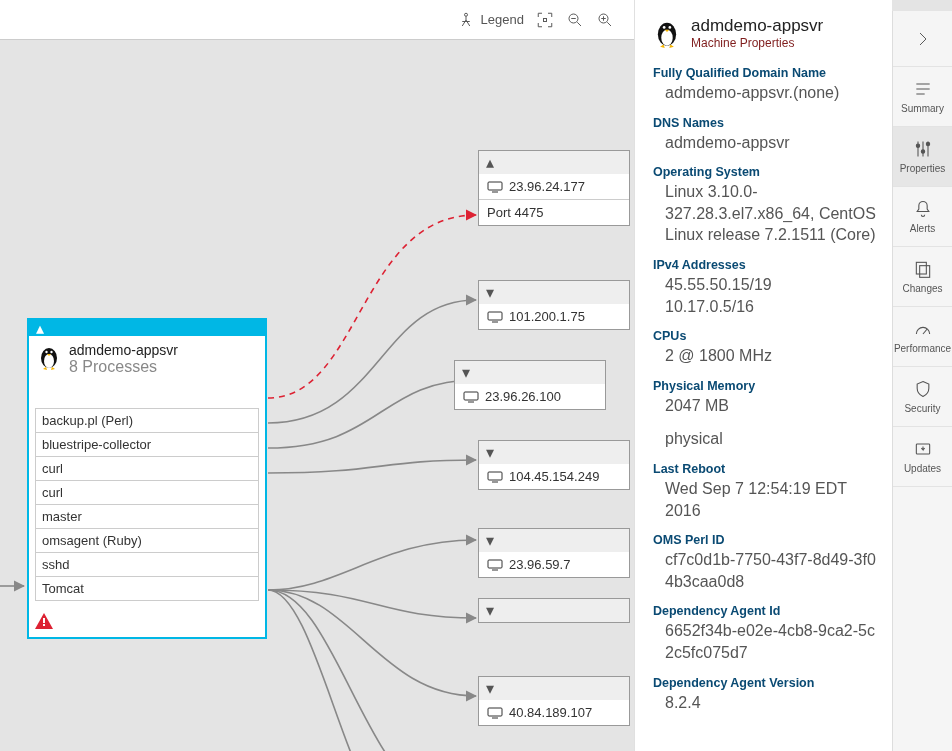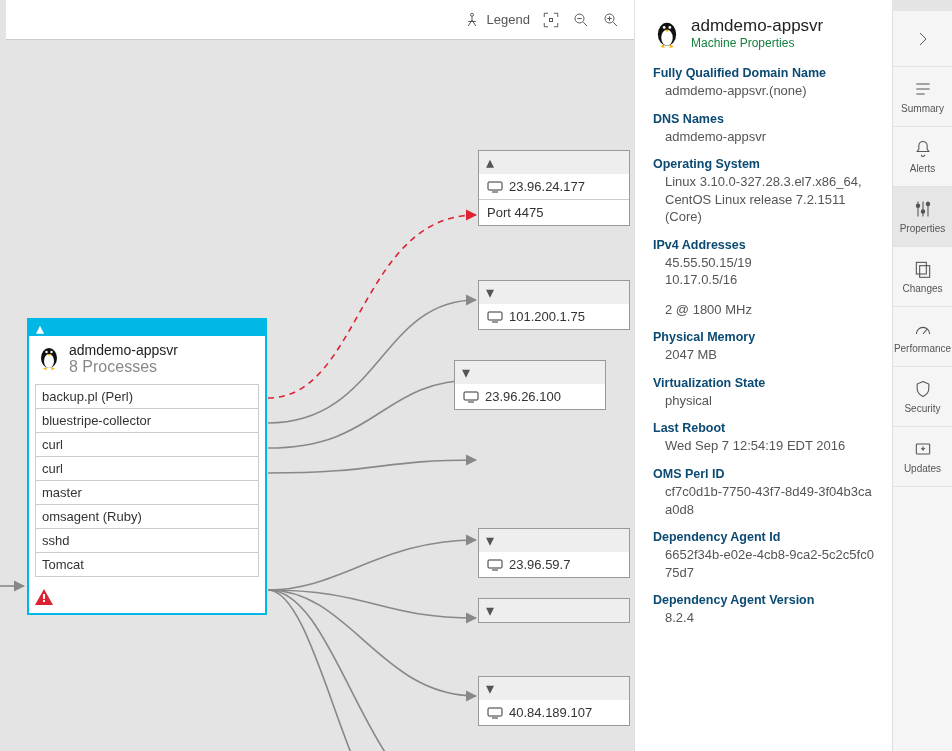--- a/index.html
+++ b/index.html
@@ -1,20 +1,20 @@
 <!DOCTYPE html>
 <html><head>
 <meta charset="utf-8">
 <style>
   * { box-sizing: border-box; margin: 0; padding: 0; font-family: "Segoe UI", Arial, sans-serif; }
   html, body { width: 952px; height: 751px; overflow: hidden; background: #e4e4e4; }
 
   
   .toolbar {
-    position: absolute; left: 6px; top: 0; width: 634px; height: 40px;
+    position: absolute; left: 0; top: 0; width: 634px; height: 40px;
     background: #fff; border-bottom: 1px solid #ccc;
     display: flex; align-items: center; justify-content: flex-end;
     gap: 12px; padding-right: 20px; font-size: 13px; color: #555;
   }
   .toolbar .tool { display: flex; align-items: center; gap: 6px; cursor: pointer; }
   .toolbar svg { stroke: #555; fill: none; stroke-width: 1.3; }
 
   
   .canvas {
     position: absolute; left: 0; top: 40px; width: 634px; height: 711px;
@@ -29,21 +29,21 @@
     border: 2px solid #00b7e5; background: #fff;
   }
   .machine-node .headerbar {
     background: #00b7e5; height: 16px; display:flex; align-items:center; padding-left:6px;
   }
   .machine-node .title {
     display:flex; align-items:flex-start; gap:8px; padding: 6px 8px 8px 8px;
   }
   .machine-node .title .txt .name { font-size: 14px; color:#222; }
   .machine-node .title .txt .sub  { font-size: 16px; color:#888; }
-  .proc-list { padding: 0 6px 6px 6px; }
+  .proc-list { padding: 0 6px 6px 6px; margin-top: 24px; }
   .proc-item {
     border:1px solid #ccc; padding:4px 6px; font-size:13px; color:#333;
     margin-top:-1px; background:#fff; cursor:pointer;
   }
   .proc-item:first-child { margin-top:0; }
   .alert-tri { margin:6px 0 4px 6px; }
 
   
   .target {
     position:absolute; width:152px; border:1px solid #999; background:#fff;
@@ -55,24 +55,24 @@
   .ip-icon { flex:none; }
 
   
   .props {
     position:absolute; left:634px; top:0; width:258px; height:751px;
     background:#fff; border-left:1px solid #e0e0e0; padding:16px 16px 0 18px;
     overflow:hidden;
   }
   .props-head { display:flex; gap:10px; align-items:flex-start; margin-bottom:14px; }
   .props-head .name { font-size:17px; color:#222; }
-  .props-head .sub  { font-size:12px; color:#15803d; }
+  .props-head .sub  { font-size:12px; color:#7f1d1d; }
   .kv { margin-bottom:12px; }
   .kv .k { font-size:12.5px; color:#0a4a73; font-weight:600; margin-bottom:2px; }
-  .kv .v { font-size:13px; color:#555; line-height:1.35; padding-left:12px; }
+  .kv .v { font-size:16px; color:#555; line-height:1.35; padding-left:12px; }
 
   
   .rail {
     position:absolute; left:892px; top:11px; width:60px; height:751px;
     background:#f5f5f5; border-left:1px solid #ddd;
     display:flex; flex-direction:column;
   }
   .rail-item {
     height:60px; display:flex; flex-direction:column; align-items:center; justify-content:center;
     gap:4px; font-size:10px; color:#555; border-bottom:1px solid #e3e3e3; cursor:pointer;
@@ -214,20 +214,30 @@
     <div class="hdr"><span class="chev chev-down"></span></div>
     <div class="trow">
       <svg class="ip-icon" width="16" height="12" viewBox="0 0 16 12">
           <rect x="1" y="1" width="14" height="8" rx="1" fill="none" stroke="#333"></rect>
           <path d="M5 11h6" stroke="#333"></path>
         </svg>
       <span>23.96.26.100</span>
     </div>
   </div>
 
+  <div class="target" style="left:478px; top:400px">
+    <div class="hdr"><span class="chev chev-down"></span></div>
+    <div class="trow">
+      <svg class="ip-icon" width="16" height="12" viewBox="0 0 16 12">
+          <rect x="1" y="1" width="14" height="8" rx="1" fill="none" stroke="#333"></rect>
+          <path d="M5 11h6" stroke="#333"></path>
+        </svg>
+      <span>104.45.154.249</span>
+    </div>
+  </div>
 
   <div class="target" style="left:478px; top:488px">
     <div class="hdr"><span class="chev chev-down"></span></div>
     <div class="trow">
       <svg class="ip-icon" width="16" height="12" viewBox="0 0 16 12">
           <rect x="1" y="1" width="14" height="8" rx="1" fill="none" stroke="#333"></rect>
           <path d="M5 11h6" stroke="#333"></path>
         </svg>
       <span>23.96.59.7</span>
     </div>
@@ -279,28 +289,28 @@
   <div class="kv">
       <div class="k">Operating System</div>
       <div class="v">Linux 3.10.0-327.28.3.el7.x86_64, CentOS Linux release 7.2.1511 (Core)</div>
     </div>
   <div class="kv">
       <div class="k">IPv4 Addresses</div>
       <div class="v" style="white-space:pre-line">45.55.50.15/19
 10.17.0.5/16</div>
     </div>
   <div class="kv">
+      <div class="k">CPUs</div>
       <div class="v">2 @ 1800 MHz</div>
     </div>
   <div class="kv">
       <div class="k">Physical Memory</div>
       <div class="v">2047 MB</div>
     </div>
   <div class="kv">
-      <div class="k">Virtualization State</div>
       <div class="v">physical</div>
     </div>
   <div class="kv">
       <div class="k">Last Reboot</div>
       <div class="v">Wed Sep 7 12:54:19 EDT 2016</div>
     </div>
   <div class="kv">
       <div class="k">OMS Perl ID</div>
       <div class="v" style="word-break:break-all">cf7c0d1b-7750-43f7-8d49-3f04b3caa0d8</div>
     </div>
@@ -318,38 +328,38 @@
   <div class="rail-item collapse">
     <svg width="18" height="18" viewBox="0 0 24 24">
         <path d="M8 4l8 8-8 8"></path>
       </svg>
   </div>
   <div class="rail-item">
     <svg width="20" height="20" viewBox="0 0 24 24">
         <path d="M4 6h16M4 12h16M4 18h10"></path>
       </svg>
     <span>Summary</span>
-  </div>
-  <div class="rail-item">
-    <svg width="20" height="20" viewBox="0 0 24 24">
-        <path d="M12 3a5 5 0 015 5v4l2 3H5l2-3V8a5 5 0 015-5zM10 19a2 2 0 004 0"></path>
-      </svg>
-    <span>Alerts</span>
   </div>
   <div class="rail-item active">
     <svg width="20" height="20" viewBox="0 0 24 24">
         <path d="M6 3v18M12 3v18M18 3v18"></path>
         <circle cx="6" cy="8" r="2" fill="#555"></circle>
         <circle cx="12" cy="15" r="2" fill="#555"></circle>
         <circle cx="18" cy="6" r="2" fill="#555"></circle>
       </svg>
     <span>Properties</span>
   </div>
   <div class="rail-item">
     <svg width="20" height="20" viewBox="0 0 24 24">
+        <path d="M12 3a5 5 0 015 5v4l2 3H5l2-3V8a5 5 0 015-5zM10 19a2 2 0 004 0"></path>
+      </svg>
+    <span>Alerts</span>
+  </div>
+  <div class="rail-item">
+    <svg width="20" height="20" viewBox="0 0 24 24">
         <rect x="4" y="4" width="12" height="14"></rect>
         <rect x="8" y="8" width="12" height="14"></rect>
       </svg>
     <span>Changes</span>
   </div>
   <div class="rail-item">
     <svg width="20" height="20" viewBox="0 0 24 24">
         <path d="M4 18a8 8 0 1116 0"></path>
         <path d="M12 18l5-6"></path>
       </svg>

